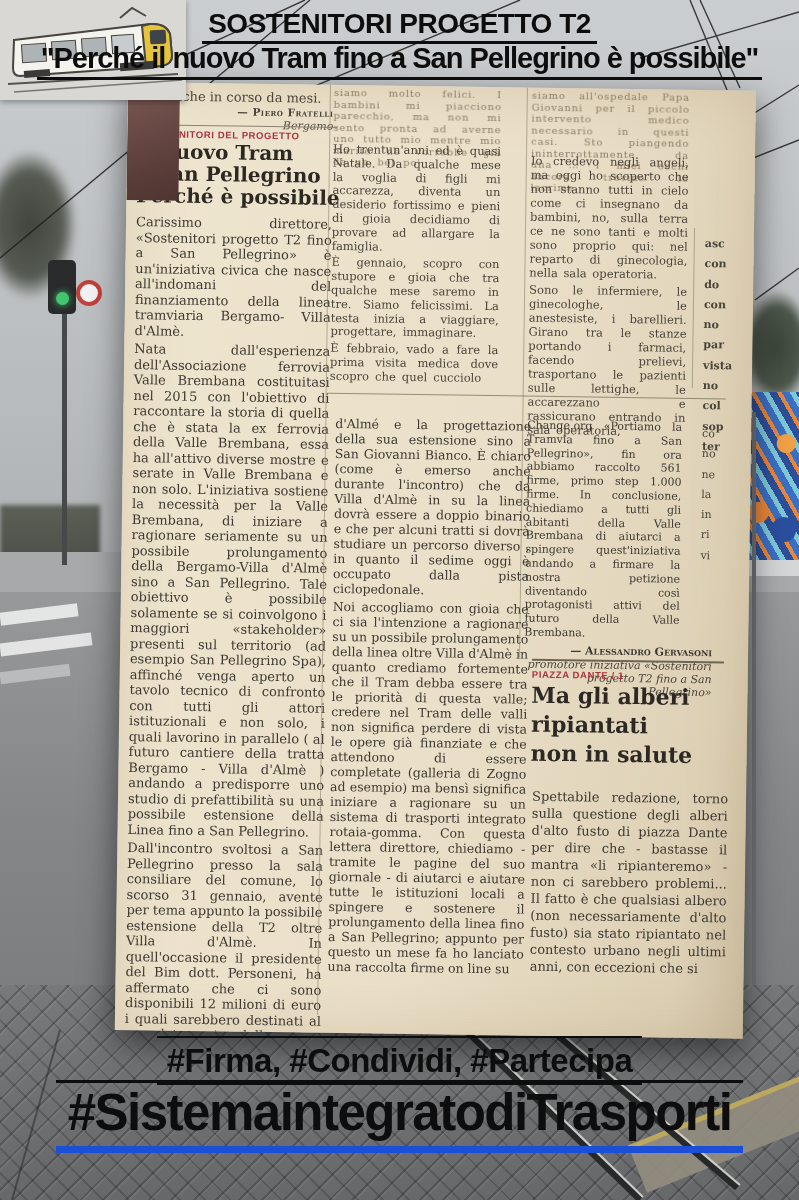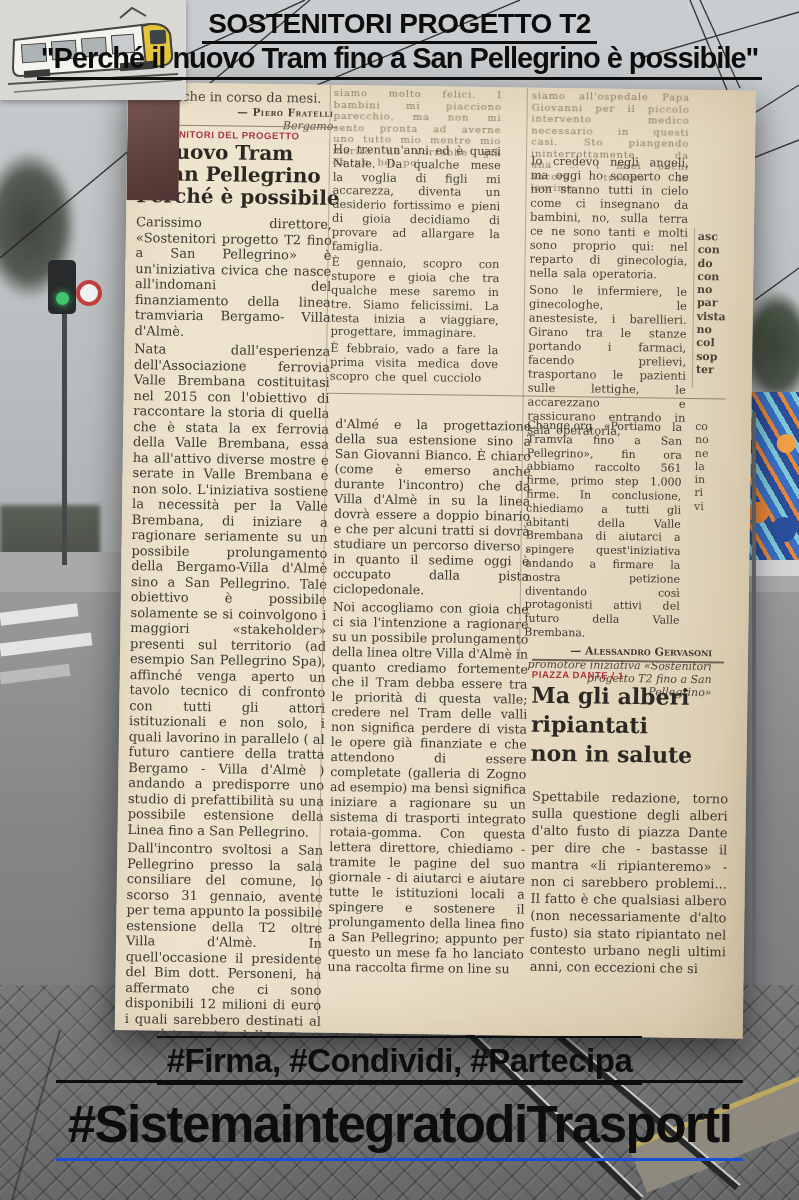--- a/index.html
+++ b/index.html
@@ -80,39 +80,39 @@
   .col3-cont .body{width:155px;}
   .sig{text-align:right;font-variant:small-caps;font-weight:bold;font-size:11px;margin-top:4px;}
   .sig-role{text-align:right;font-style:italic;font-size:11px;line-height:13px;color:#4a443a;}
 
   .kicker2{left:412px;top:578px;width:180px;border-top:0;}
   .headline2{left:412px;top:593px;width:190px;font-weight:bold;color:#2c2823;}
   .headline2 p{margin:0;font-size:22px;line-height:29px;}
   .piazza-body{left:414px;top:700px;width:196px;font-size:13px;line-height:17px;}
 
   .fragments{left:572px;width:40px;font-size:11px;line-height:13.3px;font-weight:bold;color:#4a443a;}
-  .fragments p{margin:0;}
+  .fragments p{margin:7px;}
   .frag-top{top:140px;}
   .frag-bottom{top:330px;font-weight:normal;}
   .photo-block{left:576px;top:0;width:52px;height:118px;
       background:linear-gradient(160deg,#7c5a54,#5f413d 60%,#4e3431);filter:blur(.4px);}
 
   
   .ovl{position:absolute;left:0;width:799px;text-align:center;color:#0d0d0d;z-index:30;}
   .ovl span{display:inline-block;font-weight:bold;}
   .title{top:8px;}
   .title span{font-size:28px;letter-spacing:-.5px;border-bottom:3px solid #0d0d0d;padding:0 6px 1px;}
   .subtitle{top:42px;}
   .subtitle span{font-size:29px;letter-spacing:-1px;border-bottom:3px solid #0d0d0d;padding:0 4px 2px;}
   .foot1{top:1036px;}
   .foot1 span{font-size:33px;letter-spacing:-.5px;border-top:2px solid #0d0d0d;
       border-bottom:2px solid #0d0d0d;padding:4px 10px 3px;}
   .foot2{top:1080px;}
   .foot2 span{font-size:51px;letter-spacing:-1.5px;border-top:3px solid #0d0d0d;
-      border-bottom:3px solid #1d4ed8;padding:12px 12px 4px;}
+      border-bottom:7px solid #1d4ed8;padding:0 12px 4px;}
 
   .logo{position:absolute;left:0;top:0;width:186px;height:100px;background:#d9d8d4;
       box-shadow:0 2px 6px rgba(0,0,0,.35);z-index:25;}
 </style>
 </head>
 <body>
 
 <div class="stage">
 
   <div class="sky"></div>

